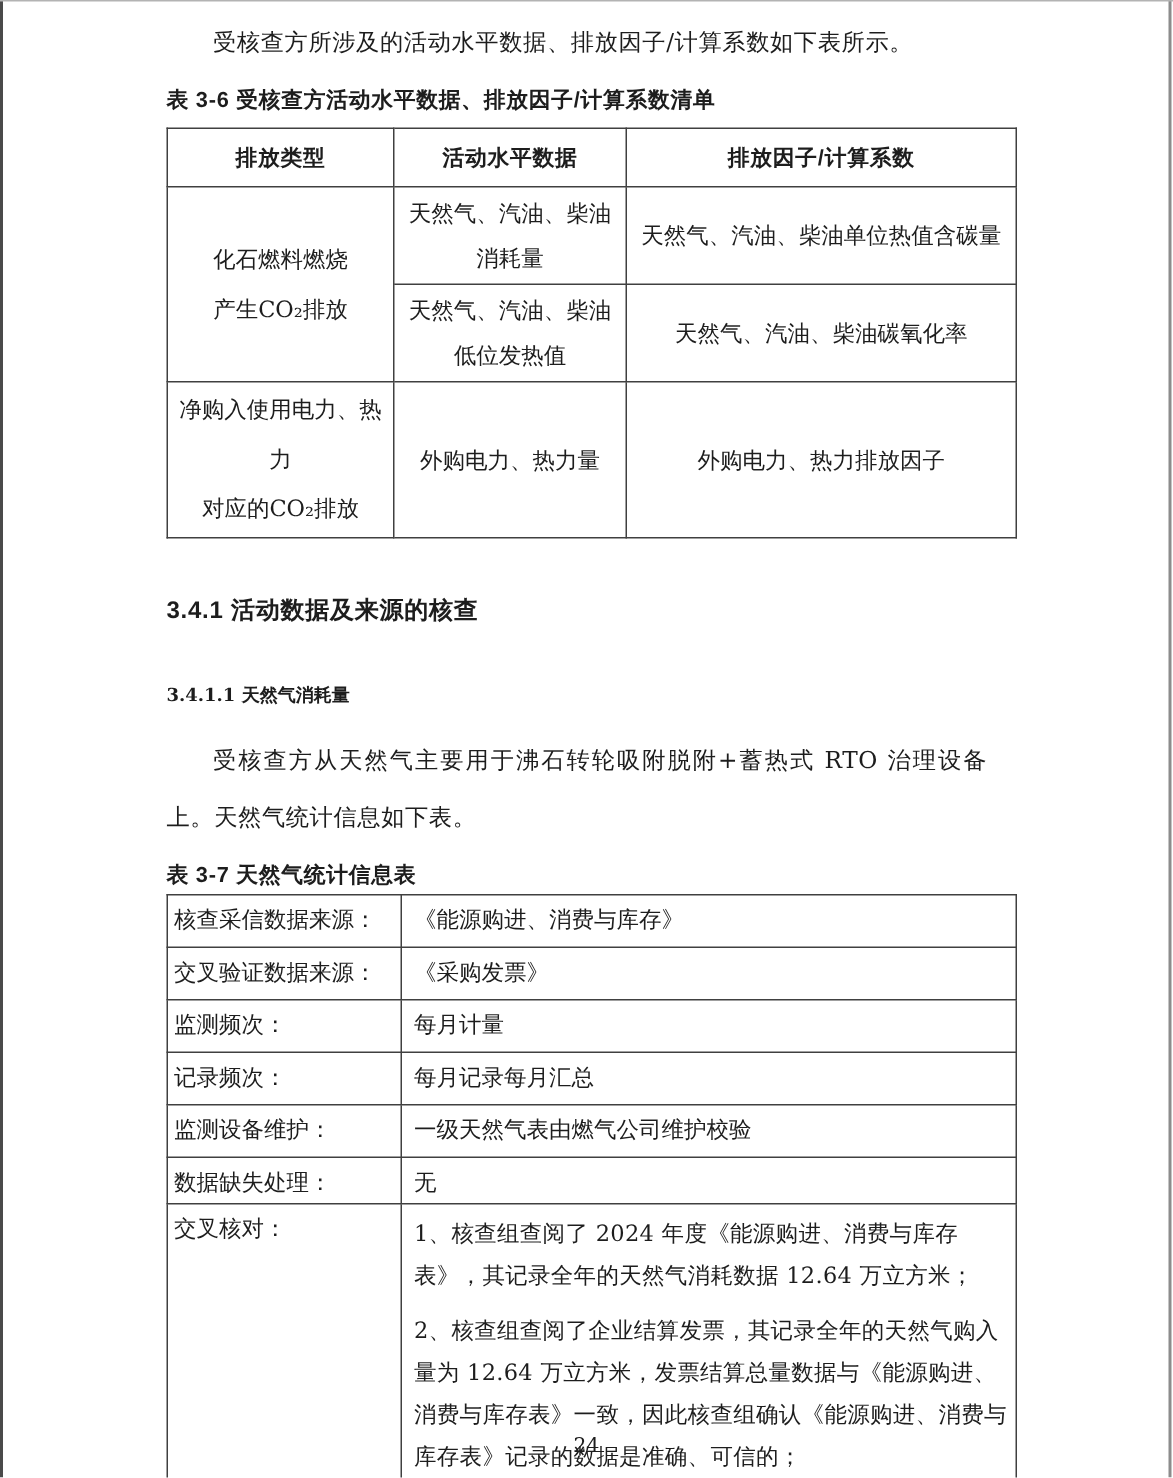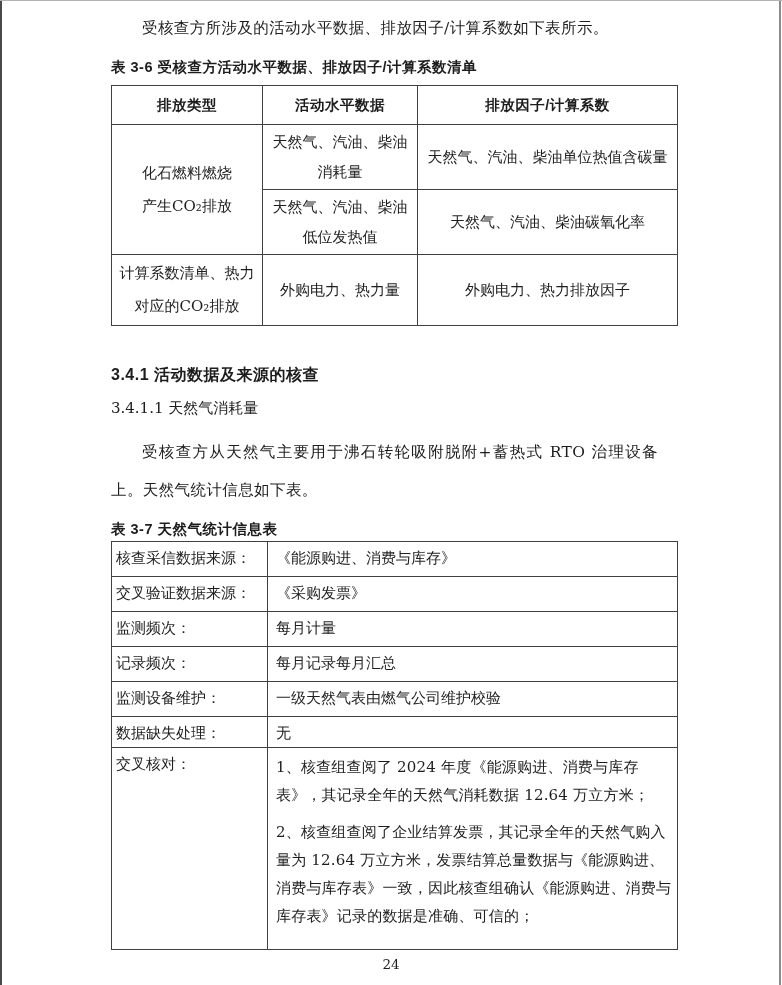--- a/index.html
+++ b/index.html
@@ -50,21 +50,21 @@
   .t36 .r2 td { height: 54px; }
   .t36 .r3 td { height: 62px; }
   .t36 .two-line span { display: block; line-height: 33px; }
 
   .h341 {
     margin-top: 38px;
     font-family: "Liberation Sans", "DejaVu Sans", sans-serif;
     font-weight: bold; font-size: 16px; line-height: 22px;
     letter-spacing: 0.5px;
   }
-  .h3411 { margin-top: 11px; font-size: 15px; line-height: 22px; font-weight: normal; }
+  .h3411 { margin-top: 33px; font-size: 12px; line-height: 22px; font-weight: bold; }
 
   .para2 {
     margin: 14px 0 0 0;
     width: 547px;
     font-size: 15.5px;
     line-height: 38px;
     text-indent: 2em;
     letter-spacing: 0.4px;
     text-align: justify;
   }
@@ -114,21 +114,21 @@
       </td>
       <td>天然气、汽油、柴油消耗量</td>
       <td>天然气、汽油、柴油单位热值含碳量</td>
     </tr>
     <tr class="r2">
       <td>天然气、汽油、柴油低位发热值</td>
       <td>天然气、汽油、柴油碳氧化率</td>
     </tr>
     <tr class="r3">
       <td class="two-line">
-        <span>计算系数清单、热力</span>
+        <span>净购入使用电力、热力</span>
         <span>对应的CO₂排放</span>
       </td>
       <td>外购电力、热力量</td>
       <td>外购电力、热力排放因子</td>
     </tr>
   </tbody>
     </table>
 
   <div class="h341">3.4.1 活动数据及来源的核查</div>
   <div class="h3411">3.4.1.1 天然气消耗量</div>

